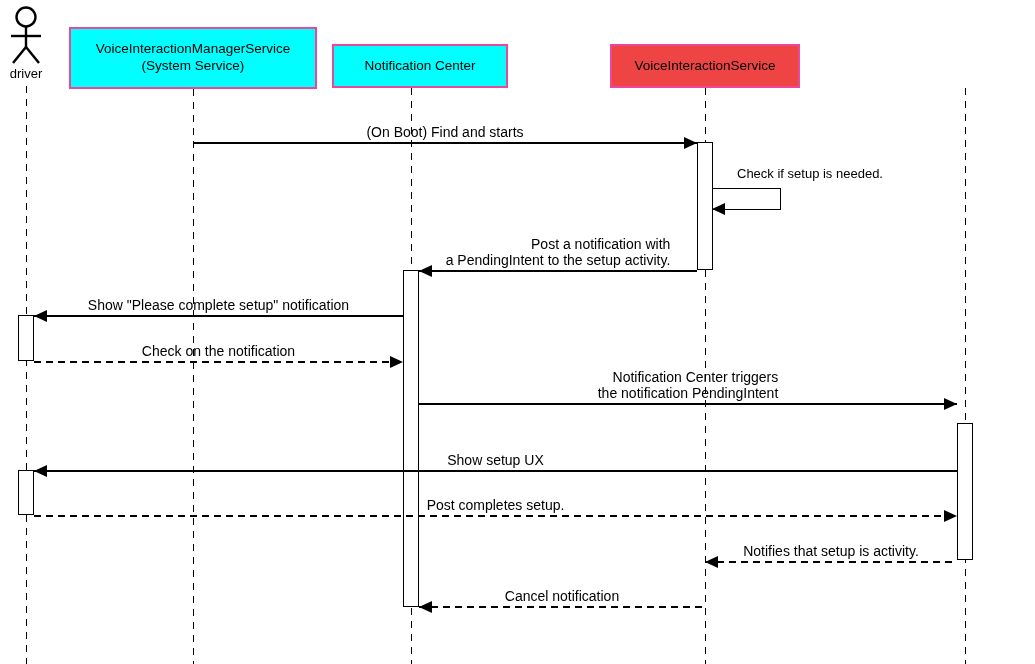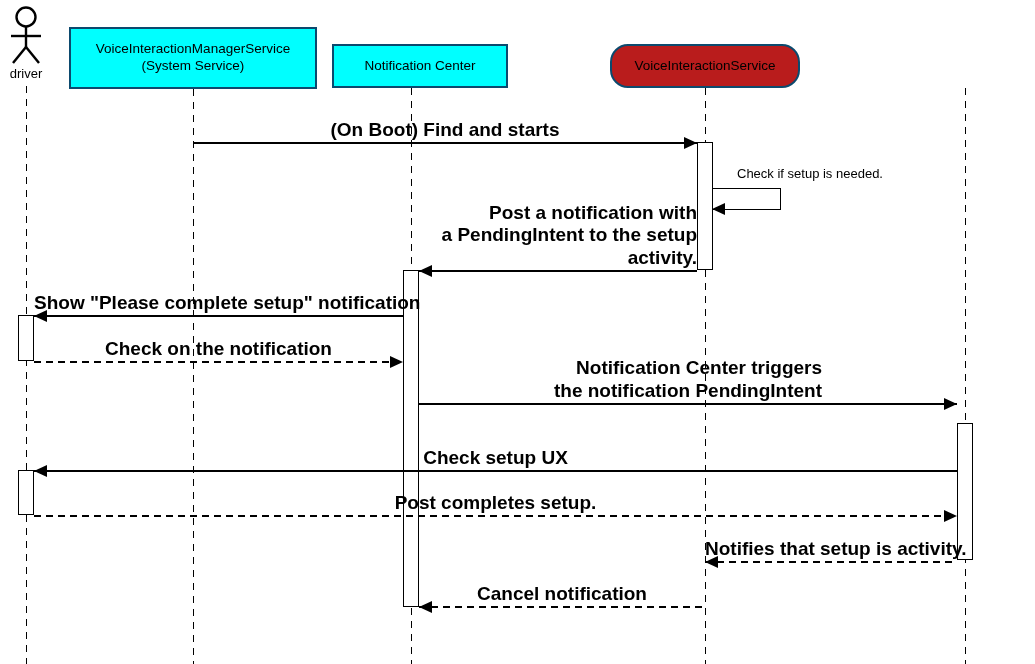--- a/index.html
+++ b/index.html
@@ -7,39 +7,39 @@
     position:relative;width:1035px;height:664px;background:#ffffff;
     font-family:"Liberation Sans","DejaVu Sans",sans-serif;color:#000;overflow:hidden;
   }
   
   .lifeline{
     position:absolute;width:1.4px;
     background:repeating-linear-gradient(to bottom,#000 0 7px,transparent 7px 13px);
   }
   
   .pbox{
-    position:absolute;border:2px solid #0c4a6e;box-sizing:border-box;
+    position:absolute;border:2px solid #ec4899;box-sizing:border-box;
     display:flex;align-items:center;justify-content:center;text-align:center;
     font-size:13.5px;line-height:1.25;white-space:pre-line;
   }
   .pbox.cyan{background:#00FFFF;}
-  .pbox.green{background:#b91c1c;border-radius:18px;}
+  .pbox.green{background:#ef4444;}
   
   .act{position:absolute;width:16px;background:#fff;border:1.5px solid #000;box-sizing:border-box;}
   
   .actor-label{position:absolute;left:0;top:66px;width:52px;text-align:center;font-size:13px;}
   
   .msg{position:absolute;height:2px;}
   .msg .line{position:absolute;left:0;right:0;top:0;height:1.6px;background:#000;}
   .msg.dashed .line{background:repeating-linear-gradient(to right,#000 0 7px,transparent 7px 12px);}
   .arrow-r{position:absolute;right:0;top:-5.2px;width:0;height:0;
     border-top:6px solid transparent;border-bottom:6px solid transparent;border-left:13px solid #000;}
   .arrow-l{position:absolute;left:0;top:-5.2px;width:0;height:0;
     border-top:6px solid transparent;border-bottom:6px solid transparent;border-right:13px solid #000;}
-  .lbl{position:absolute;left:0;right:0;bottom:3px;text-align:center;font-size:19px;line-height:1.18;font-weight:bold;}
+  .lbl{position:absolute;left:0;right:0;bottom:3px;text-align:center;font-size:14px;line-height:1.18;}
   .lbl .multi{display:inline-block;text-align:right;white-space:pre-line;}
   .lbl.single{white-space:nowrap;}
   
   .self-loop{position:absolute;box-sizing:border-box;
     border:1.6px solid #000;border-left:none;background:transparent;}
   .self-lbl{position:absolute;font-size:13px;white-space:nowrap;}
 </style>
 </head>
 <body>
 
@@ -112,21 +112,21 @@
   <div class="msg solid" style="left:419px;top:403px;width:538px">
     <div class="line"></div>
     <div class="arrow-r"></div>
     <div class="lbl"><span class="multi">Notification Center triggers
 the notification PendingIntent</span></div>
   </div>
 
   <div class="msg solid" style="left:34px;top:470px;width:923px">
     <div class="line"></div>
     <div class="arrow-l"></div>
-    <div class="lbl single">Check setup UX</div>
+    <div class="lbl single">Show setup UX</div>
   </div>
 
   <div class="msg dashed" style="left:34px;top:515px;width:923px">
     <div class="line"></div>
     <div class="arrow-r"></div>
     <div class="lbl single">Post completes setup.</div>
   </div>
 
   <div class="msg dashed" style="left:705px;top:561px;width:252px">
     <div class="line"></div>

